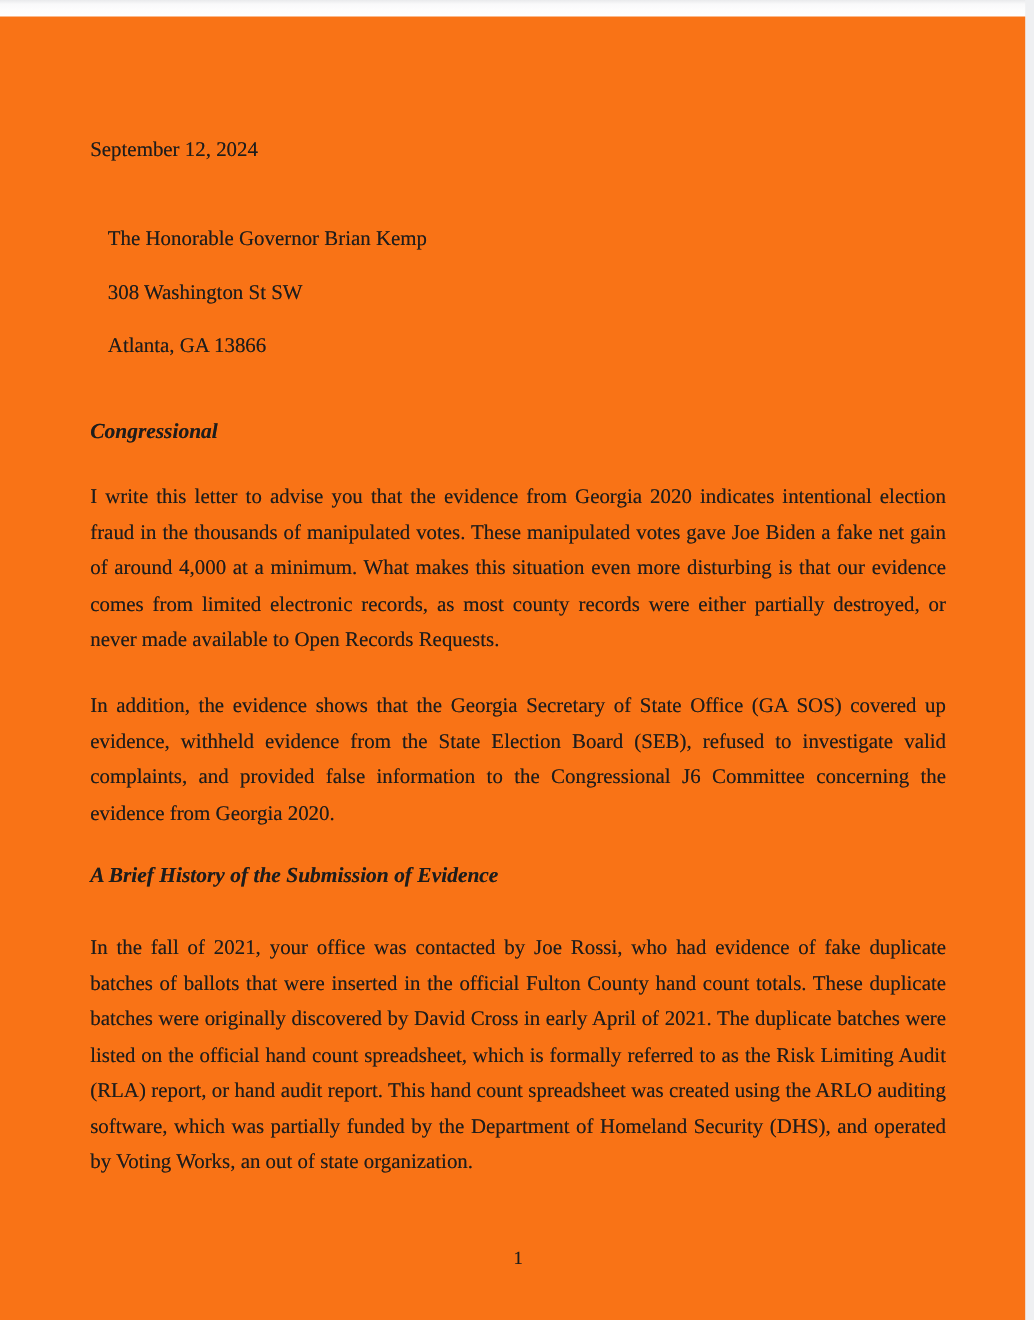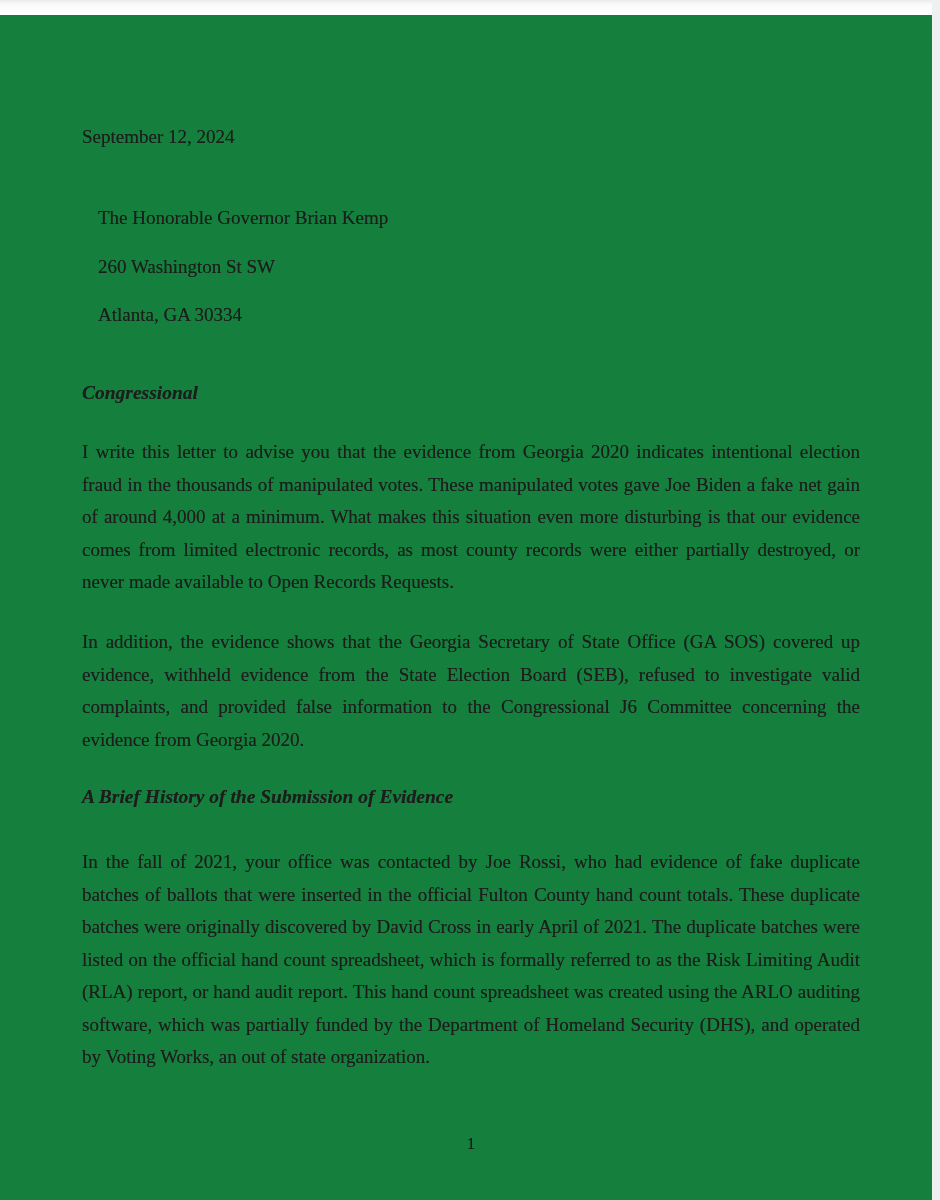--- a/index.html
+++ b/index.html
@@ -4,21 +4,21 @@
 <style>
   html, body {
     margin: 0;
     padding: 0;
     background: #ffffff;
   }
   .sheet {
     position: relative;
     width: 940px;
     height: 1200px;
-    background: #15803d;
+    background: #f97316;
     overflow: hidden;
     font-family: "Liberation Serif", "DejaVu Serif", serif;
     color: #1d1d1d;
   }
   
   .scan-edge-top {
     position: absolute;
     top: 0; left: 0;
     width: 940px; height: 15px;
     background: linear-gradient(#e9eaec 0%, #f9f9fa 25%, #fdfdfd 60%, #ffffff 100%);
@@ -71,22 +71,22 @@
 <div class="sheet">
   <div class="scan-edge-top"></div>
   <div class="scan-edge-right"></div>
 
   <div class="content">
 
     <p class="block" style="top:121px">September 12, 2024</p>
 
     <div class="block" style="top:186px">
       <p class="addr-line">The Honorable Governor Brian Kemp</p>
-      <p class="addr-line">260 Washington St SW</p>
-      <p class="addr-line">Atlanta, GA 30334</p>
+      <p class="addr-line">308 Washington St SW</p>
+      <p class="addr-line">Atlanta, GA 13866</p>
     </div>
 
 
     <h2 class="block heading" style="top:377px">Congressional</h2>
 
     <p class="block para" style="top:436px">I write this letter to advise you that the evidence from Georgia 2020 indicates intentional election fraud in the thousands of manipulated votes. These manipulated votes gave Joe Biden a fake net gain of around 4,000 at a minimum. What makes this situation even more disturbing is that our evidence comes from limited electronic records, as most county records were either partially destroyed, or never made available to Open Records Requests.</p>
 
     <p class="block para" style="top:626px">In addition, the evidence shows that the Georgia Secretary of State Office (GA SOS) covered up evidence, withheld evidence from the State Election Board (SEB), refused to investigate valid complaints, and provided false information to the Congressional J6 Committee concerning the evidence from Georgia 2020.</p>
 
     <h2 class="block heading" style="top:781px">A Brief History of the Submission of Evidence</h2>

